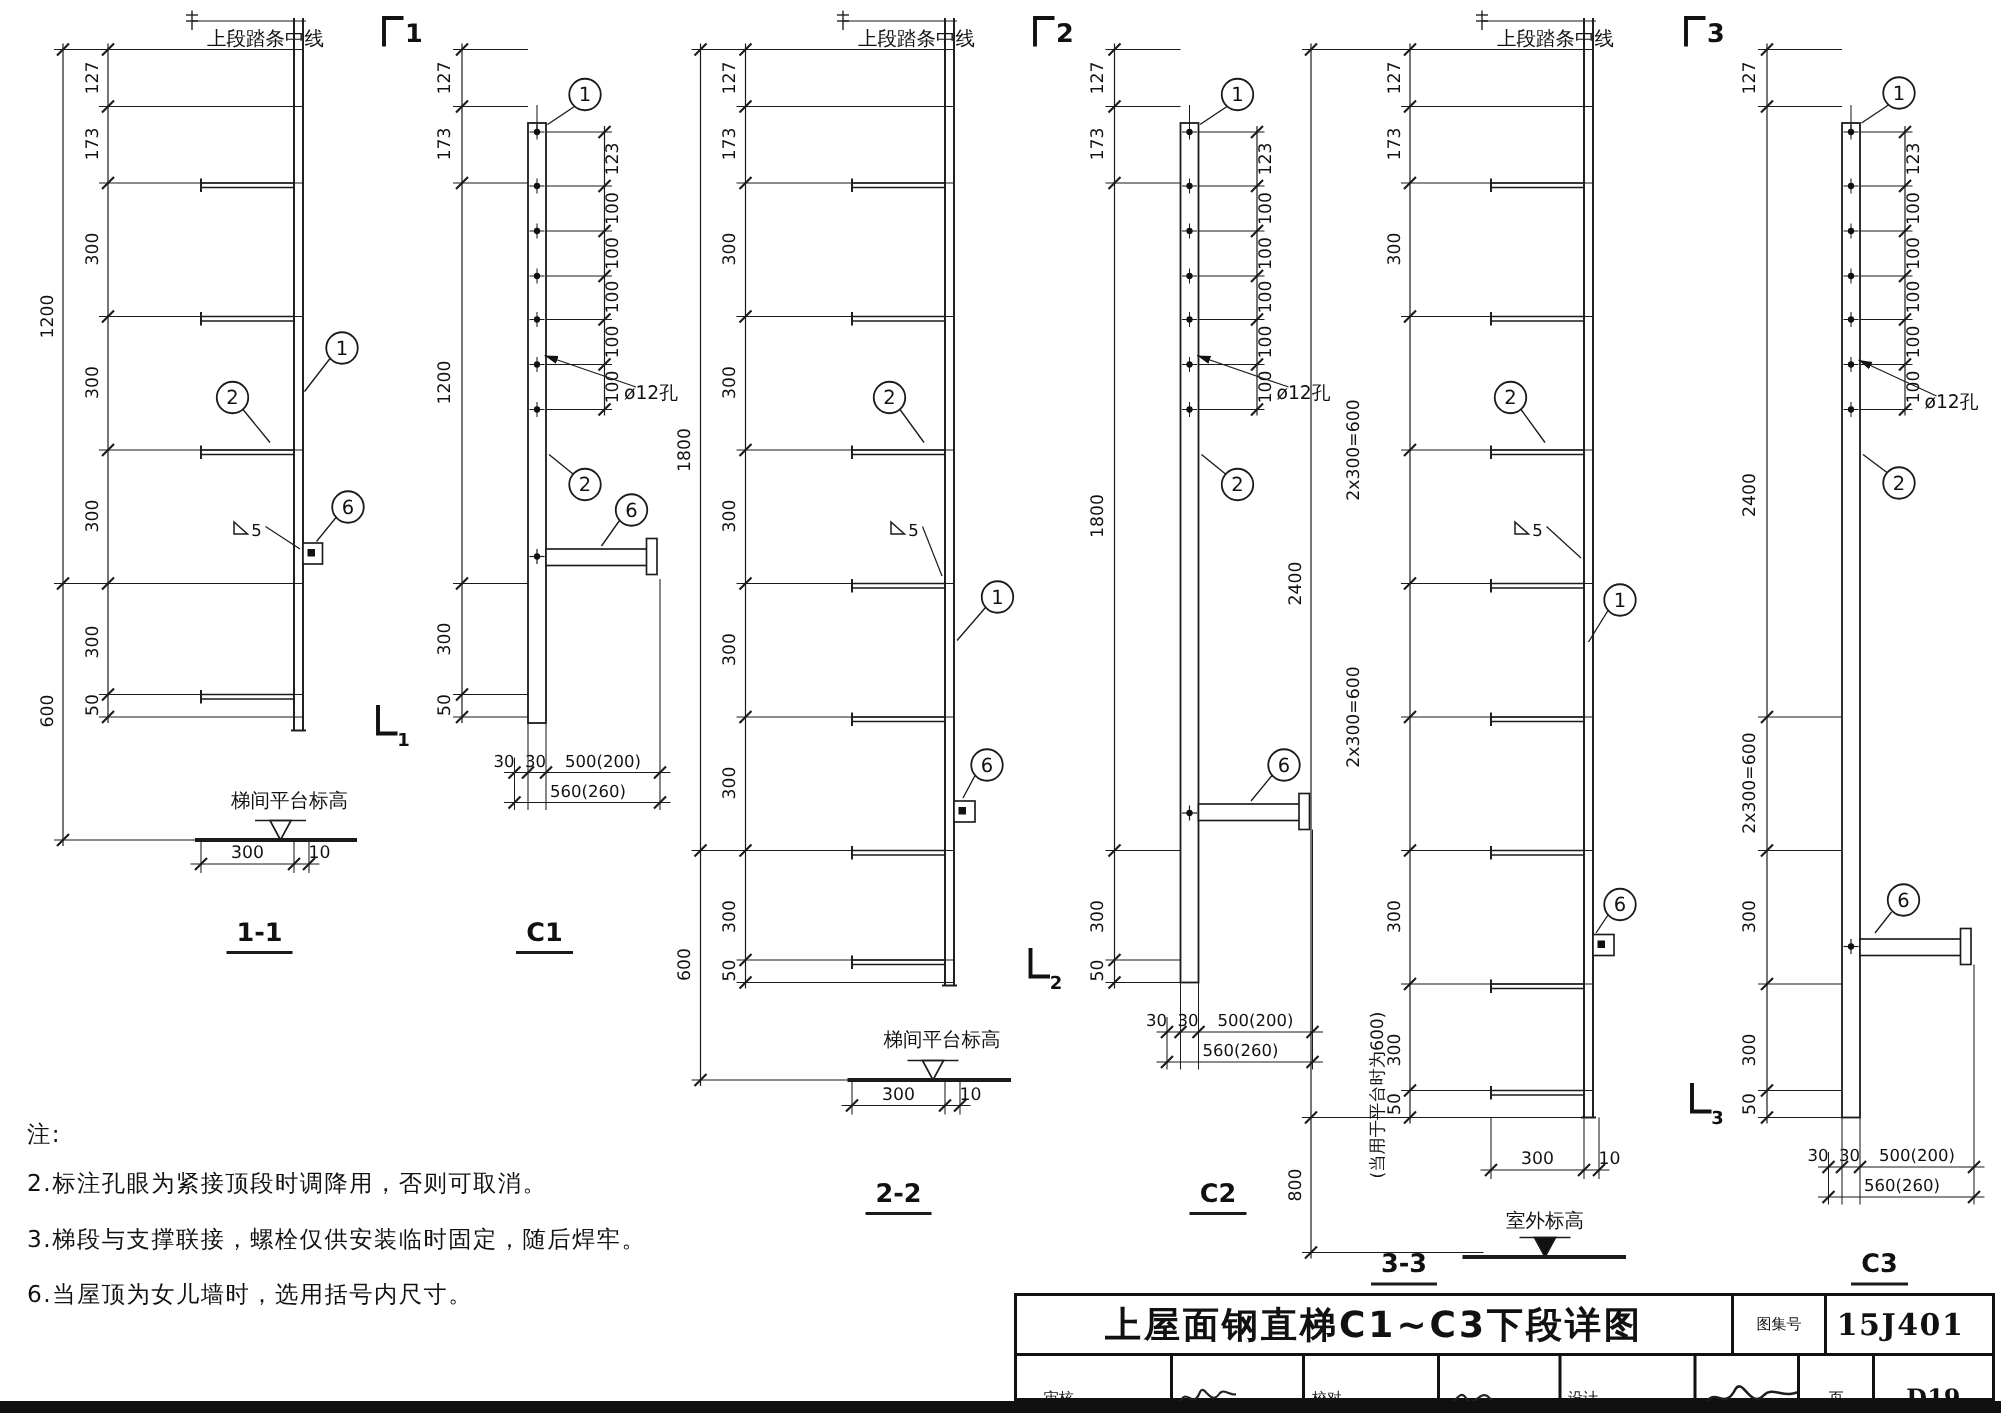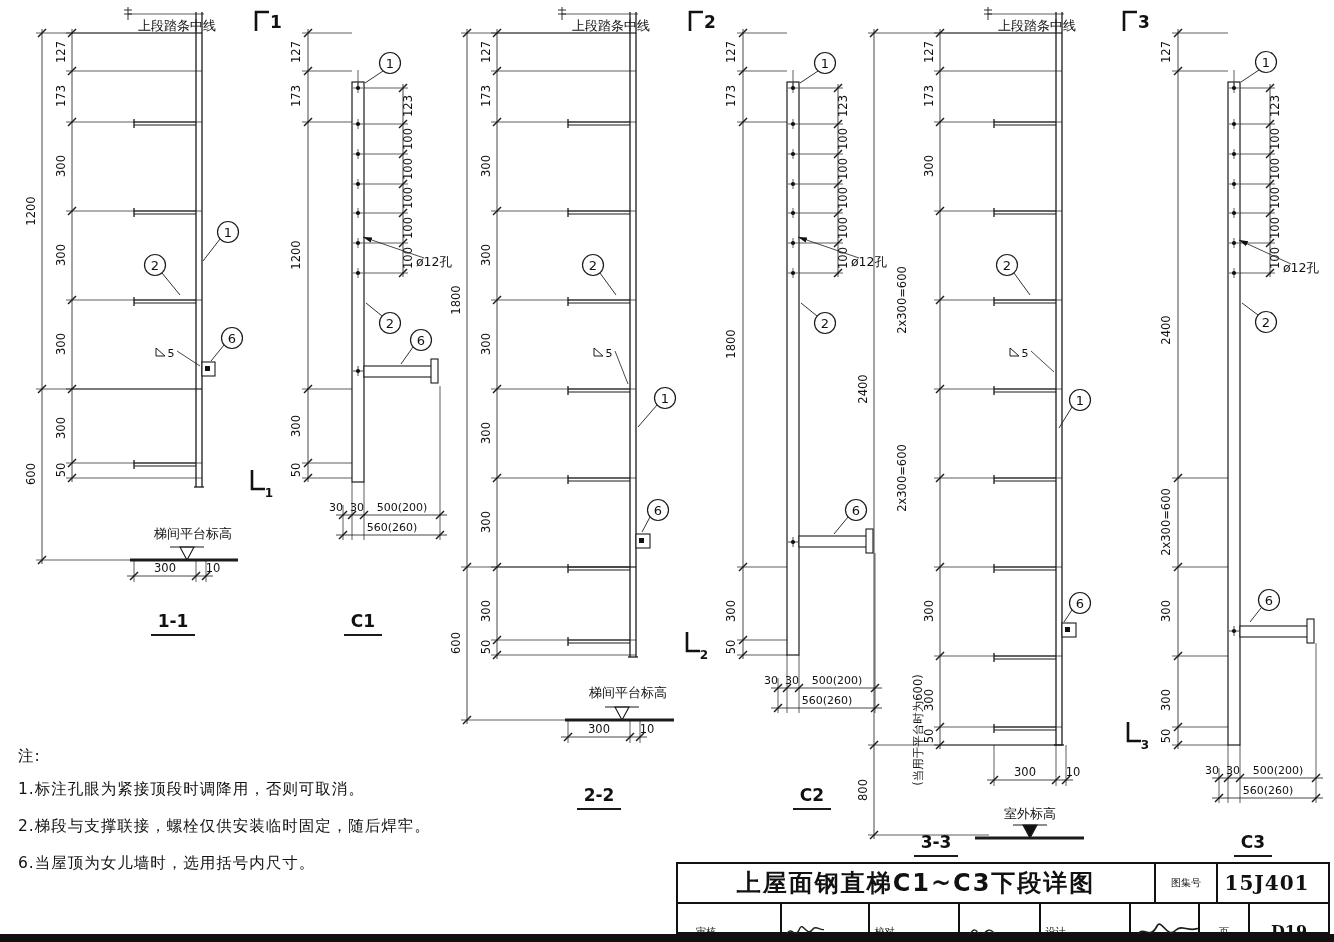--- a/index.html
+++ b/index.html
@@ -629,22 +629,22 @@
         <line x1="1215" y1="802" x2="1223" y2="794" stroke="#1b1b1b" stroke-width="1.4"></line>
         <line x1="1312" y1="802" x2="1320" y2="794" stroke="#1b1b1b" stroke-width="1.4"></line>
         <text x="1268" y="794" text-anchor="middle" font-size="11" fill="#111">560(260)</text>
         <text x="1253" y="848" text-anchor="middle" font-size="17" fill="#111" font-weight="bold">C3</text>
         <line x1="1234" y1="856" x2="1272" y2="856" stroke="#1b1b1b" stroke-width="2"></line>
       </g>
     </svg>
 
   <div class="notes">
     <div class="nh">注:</div>
-    <div class="ni">1.标注孔眼为紧接顶段时调降用，否则可取消。</div>
-    <div class="ni">2.梯段与支撑联接，螺栓仅供安装临时固定，随后焊牢。</div>
+    <div class="ni">2.标注孔眼为紧接顶段时调降用，否则可取消。</div>
+    <div class="ni">3.梯段与支撑联接，螺栓仅供安装临时固定，随后焊牢。</div>
     <div class="ni">6.当屋顶为女儿墙时，选用括号内尺寸。</div>
   </div>
 
   <div class="titleblock">
     <div class="tb-row1">
       <div class="tb-cell first tb-title">上屋面钢直梯C1~C3下段详图</div>
       <div class="tb-cell tb-lab w62">图集号</div>
       <div class="tb-cell tb-atlas w112">15J401</div>
     </div>
     <div class="tb-row2">

